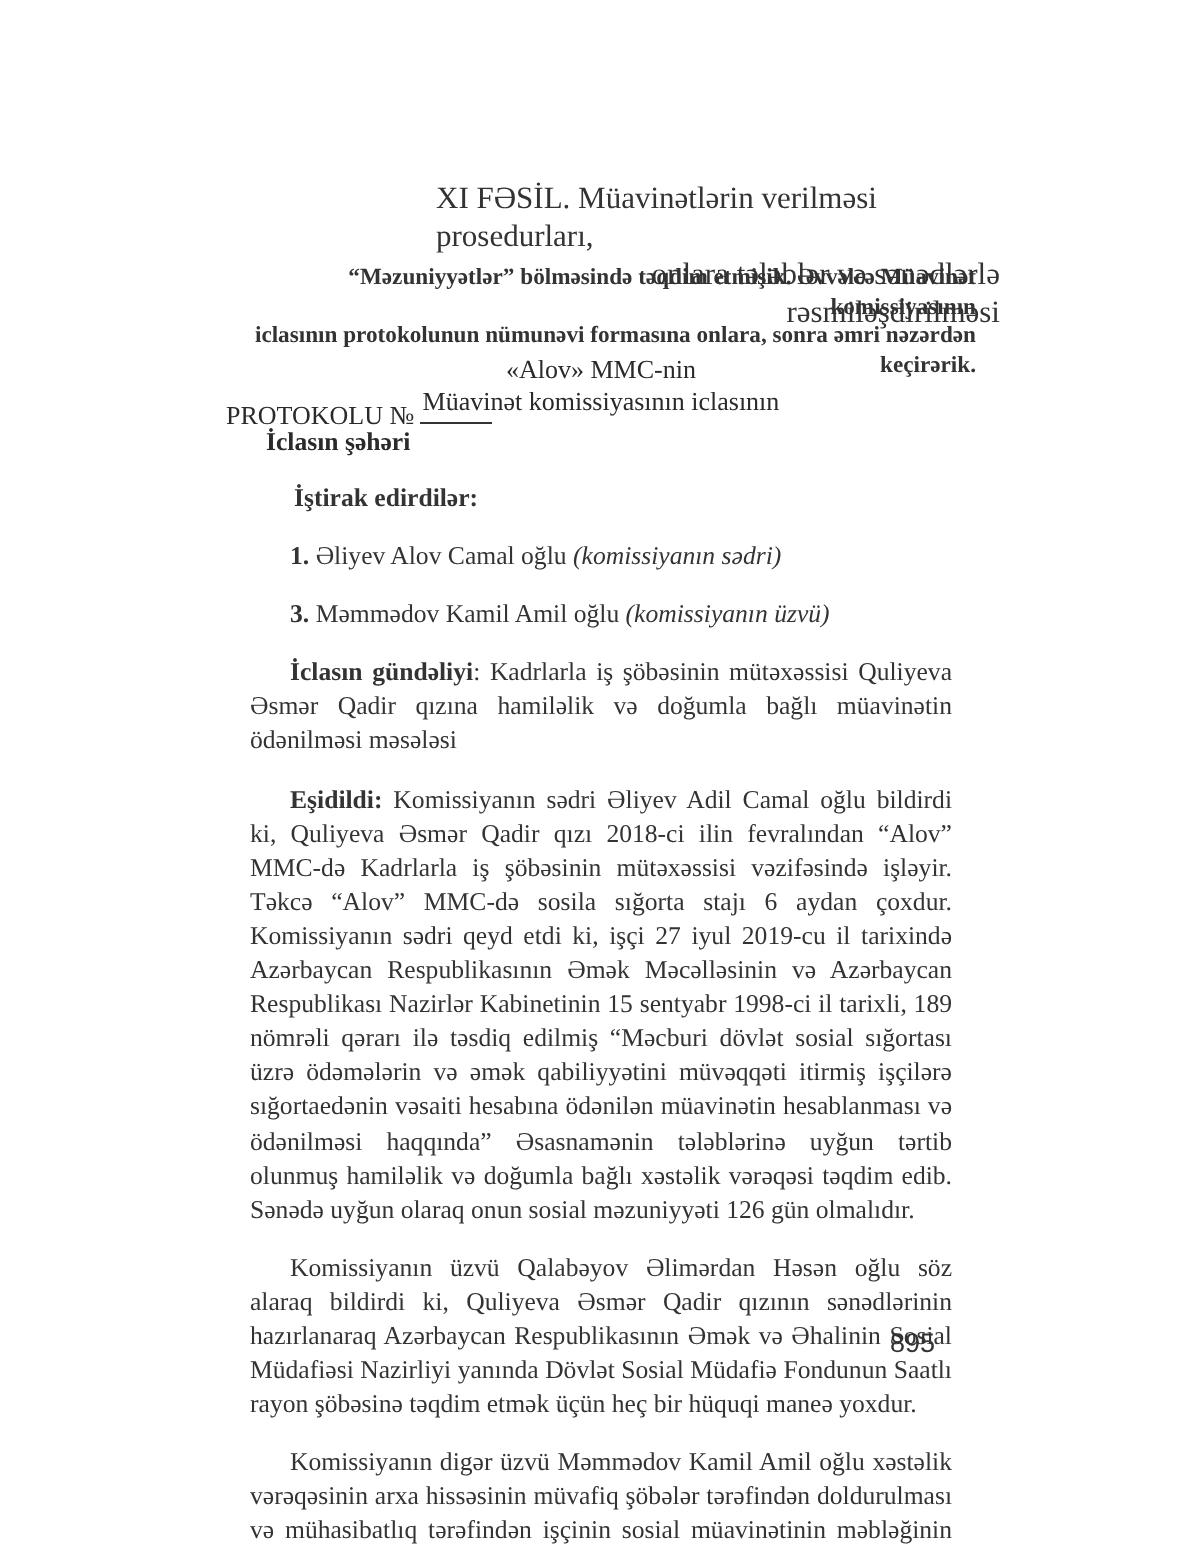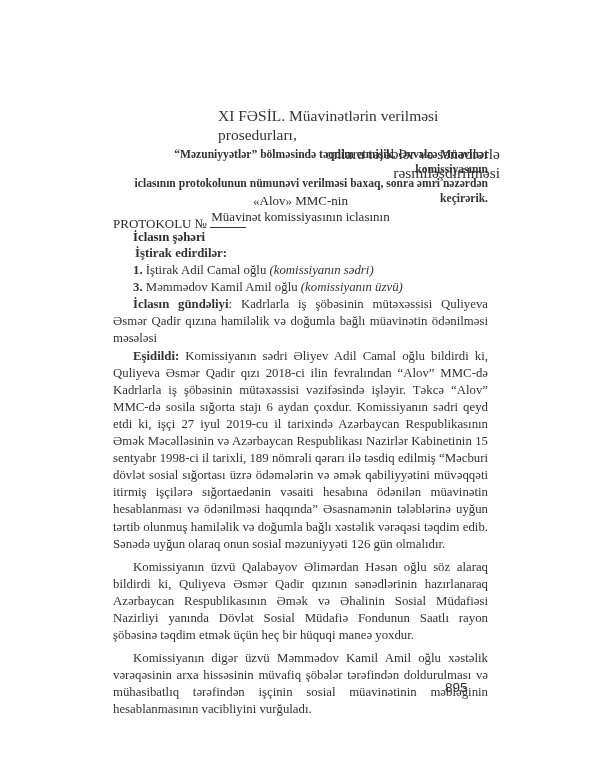--- a/index.html
+++ b/index.html
@@ -1,76 +1,76 @@
 <!DOCTYPE html>
 <html><head>
   <meta charset="utf-8">
   <style>
     html, body { margin: 0; padding: 0; background: #ffffff; }
     body { width: 600px; height: 776px; position: relative; overflow: hidden;
            font-family: "Liberation Serif", serif; color: #2a2a2a; }
-    .page { position: absolute; left: 0; top: 16px; width: 600px; height: 719px; }
+    .page { position: absolute; left: 0; top: 0; width: 600px; height: 719px; }
     .chapter { position: absolute; left: 200px; top: 90px; width: 300px;
                font-size: 15.5px; line-height: 19px; text-align: right; color: #333; }
     .chapter .l1 { display: block; text-align: left; padding-left: 18px; }
     .chapter .l2 { display: block; text-align: right; padding-left: 32px; }
     .intro { position: absolute; left: 113px; top: 132px; width: 375px;
              font-size: 11.6px; line-height: 14.6px; color: #333; }
     .intro .p { display: block; text-align: right; font-weight: bold; }
     .center { text-align: center; display: block; }
     .heading-block { position: absolute; left: 113px; top: 177px; width: 375px;
                      font-size: 13px; line-height: 15.5px; }
     .protokol { position: absolute; left: 113px; top: 200px; width: 375px;
                 font-weight: normal; text-align: left; font-size: 13px; }
     .city-row { position: absolute; left: 133px; top: 214px; width: 355px;
                 font-weight: bold; font-size: 12.8px; }
     .city-row .date { position: absolute; left: 196px; top: 0; }
     .body { position: absolute; left: 113px; top: 229px; width: 375px;
             font-size: 12.8px; line-height: 17.1px; color: #333; }
-    .body p { margin: 0; text-align: justify; text-indent: 20px; }
+    .body p { margin: 12px; text-align: justify; text-indent: 20px; }
     .body .nolead { text-indent: 0; padding-left: 20px; }
     .body .sep { margin-top: 6px; }
     .blank { display: inline-block; border-bottom: 1px solid #333; height: 11px; vertical-align: baseline; }
     .page-num { position: absolute; left: 445px; top: 664px; font-family: "Liberation Sans", sans-serif;
                 font-size: 13.5px; color: #333; }
     i { font-style: italic; }
     b { font-weight: bold; }
   </style>
 </head>
 <body>
 
 <div class="page">
 
   <div class="chapter">
     <span class="l1">XI FƏSİL.  Müavinətlərin verilməsi prosedurları,</span>
     <span class="l2">onlara tələblər və sənədlərlə rəsmiləşdirilməsi</span>
   </div>
 
   <div class="intro">
     <span class="p">“Məzuniyyətlər” bölməsində təqdim etmişik. Əvvəlcə Müavinət komissiyasının</span>
-    <span class="p">iclasının protokolunun nümunəvi verilməsi baxaq, sonra əmri nəzərdən keçirərik.</span>
+    <span class="p">iclasının protokolunun nümunəvi formasına onlara, sonra əmri nəzərdən keçirərik.</span>
   </div>
 
   <div class="heading-block">
     <span class="center">«Alov» MMC-nin</span>
     <span class="center">Müavinət komissiyasının iclasının</span>
   </div>
 
   <div class="protokol">
     <span>PROTOKOLU №</span>
     <span class="blank" style="width:36px;"></span>
   </div>
 
   <div class="city-row">
     <span>İclasın şəhəri</span>
   </div>
 
   <div class="body">
     <p class="nolead" style="padding-left:22px;"><b>İştirak edirdilər:</b></p>
-    <p class="nolead"><b>1.</b> <span>İştirak Adil Camal oğlu</span> <i>(komissiyanın sədri)</i></p>
+    <p class="nolead"><b>1.</b> <span>Əliyev Alov Camal oğlu</span> <i>(komissiyanın sədri)</i></p>
     <p class="nolead"><b>3.</b> <span>Məmmədov Kamil Amil oğlu</span> <i>(komissiyanın üzvü)</i></p>
     <p><b>İclasın gündəliyi</b><span>: Kadrlarla iş şöbəsinin mütəxəssisi Quliyeva Əsmər Qadir qızına hamiləlik və doğumla bağlı müavinətin ödənilməsi məsələsi</span></p>
     <p><b>Eşidildi:</b><span> Komissiyanın sədri Əliyev Adil Camal oğlu bildirdi ki, Quliyeva Əsmər Qadir qızı 2018-ci ilin fevralından “Alov” MMC-də Kadrlarla iş şöbəsinin mütəxəssisi vəzifəsində işləyir. Təkcə “Alov” MMC-də sosila sığorta stajı 6 aydan çoxdur. Komissiyanın sədri qeyd etdi ki, işçi 27 iyul 2019-cu il tarixində Azərbaycan Respublikasının Əmək Məcəlləsinin və Azərbaycan Respublikası Nazirlər Kabinetinin 15 sentyabr 1998-ci il tarixli, 189 nömrəli qərarı ilə təsdiq edilmiş  “Məcburi dövlət sosial sığortası üzrə ödəmələrin və əmək qabiliyyətini müvəqqəti itirmiş işçilərə sığortaedənin vəsaiti hesabına ödənilən müavinətin hesablanması və ödənilməsi haqqında” Əsasnamənin tələblərinə uyğun tərtib olunmuş hamiləlik və doğumla bağlı xəstəlik vərəqəsi təqdim edib. Sənədə uyğun olaraq onun sosial məzuniyyəti 126 gün olmalıdır.</span></p>
     <p class="sep">Komissiyanın üzvü Qalabəyov Əlimərdan Həsən oğlu söz alaraq bildirdi ki, Quliyeva Əsmər Qadir qızının sənədlərinin hazırlanaraq Azərbaycan Respublikasının Əmək və Əhalinin Sosial Müdafiəsi Nazirliyi yanında Dövlət Sosial Müdafiə Fondunun Saatlı rayon şöbəsinə təqdim etmək üçün heç bir hüquqi maneə yoxdur.</p>
     <p class="sep">Komissiyanın digər üzvü Məmmədov Kamil Amil oğlu xəstəlik vərəqəsinin arxa hissəsinin müvafiq şöbələr tərəfindən doldurulması və mühasibatlıq tərəfindən işçinin sosial müavinətinin məbləğinin hesablanmasının vacibliyini vurğuladı.</p>
   </div>
 
   <div class="page-num">895</div>
 </div>
 

